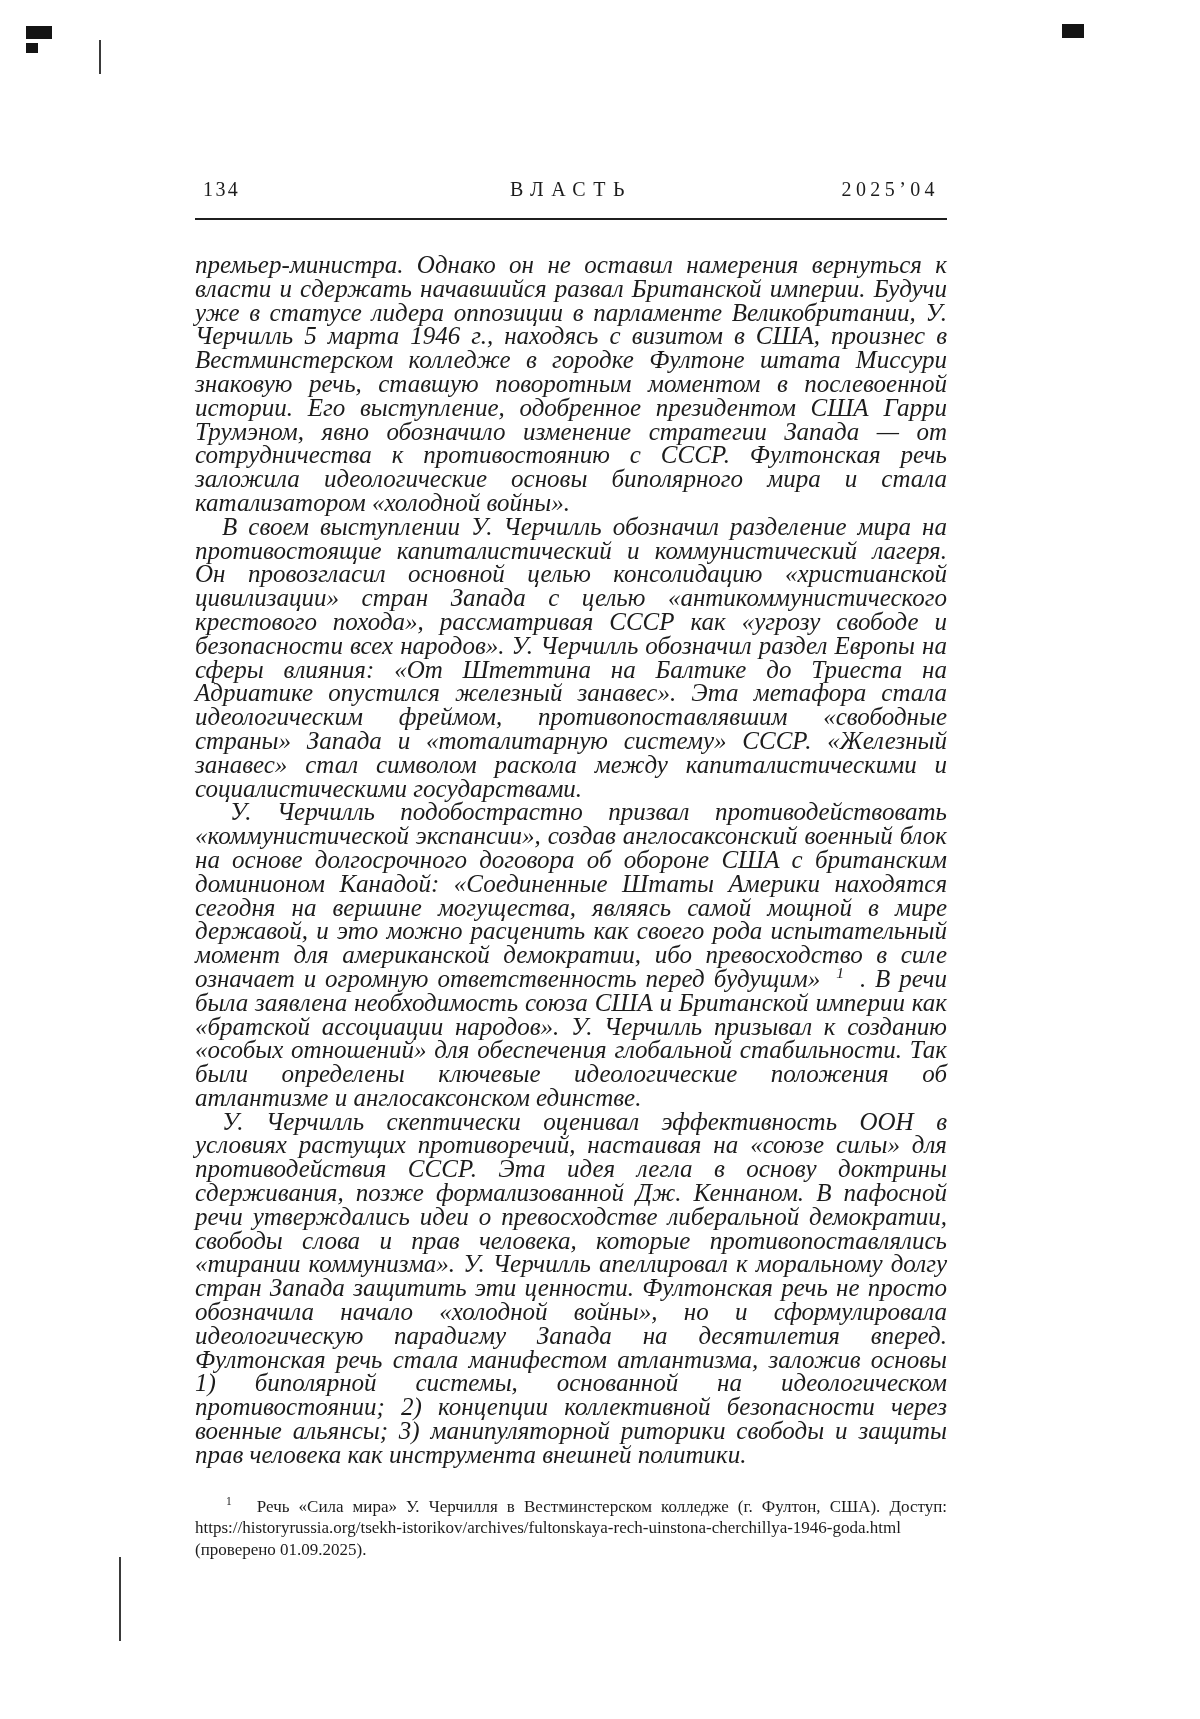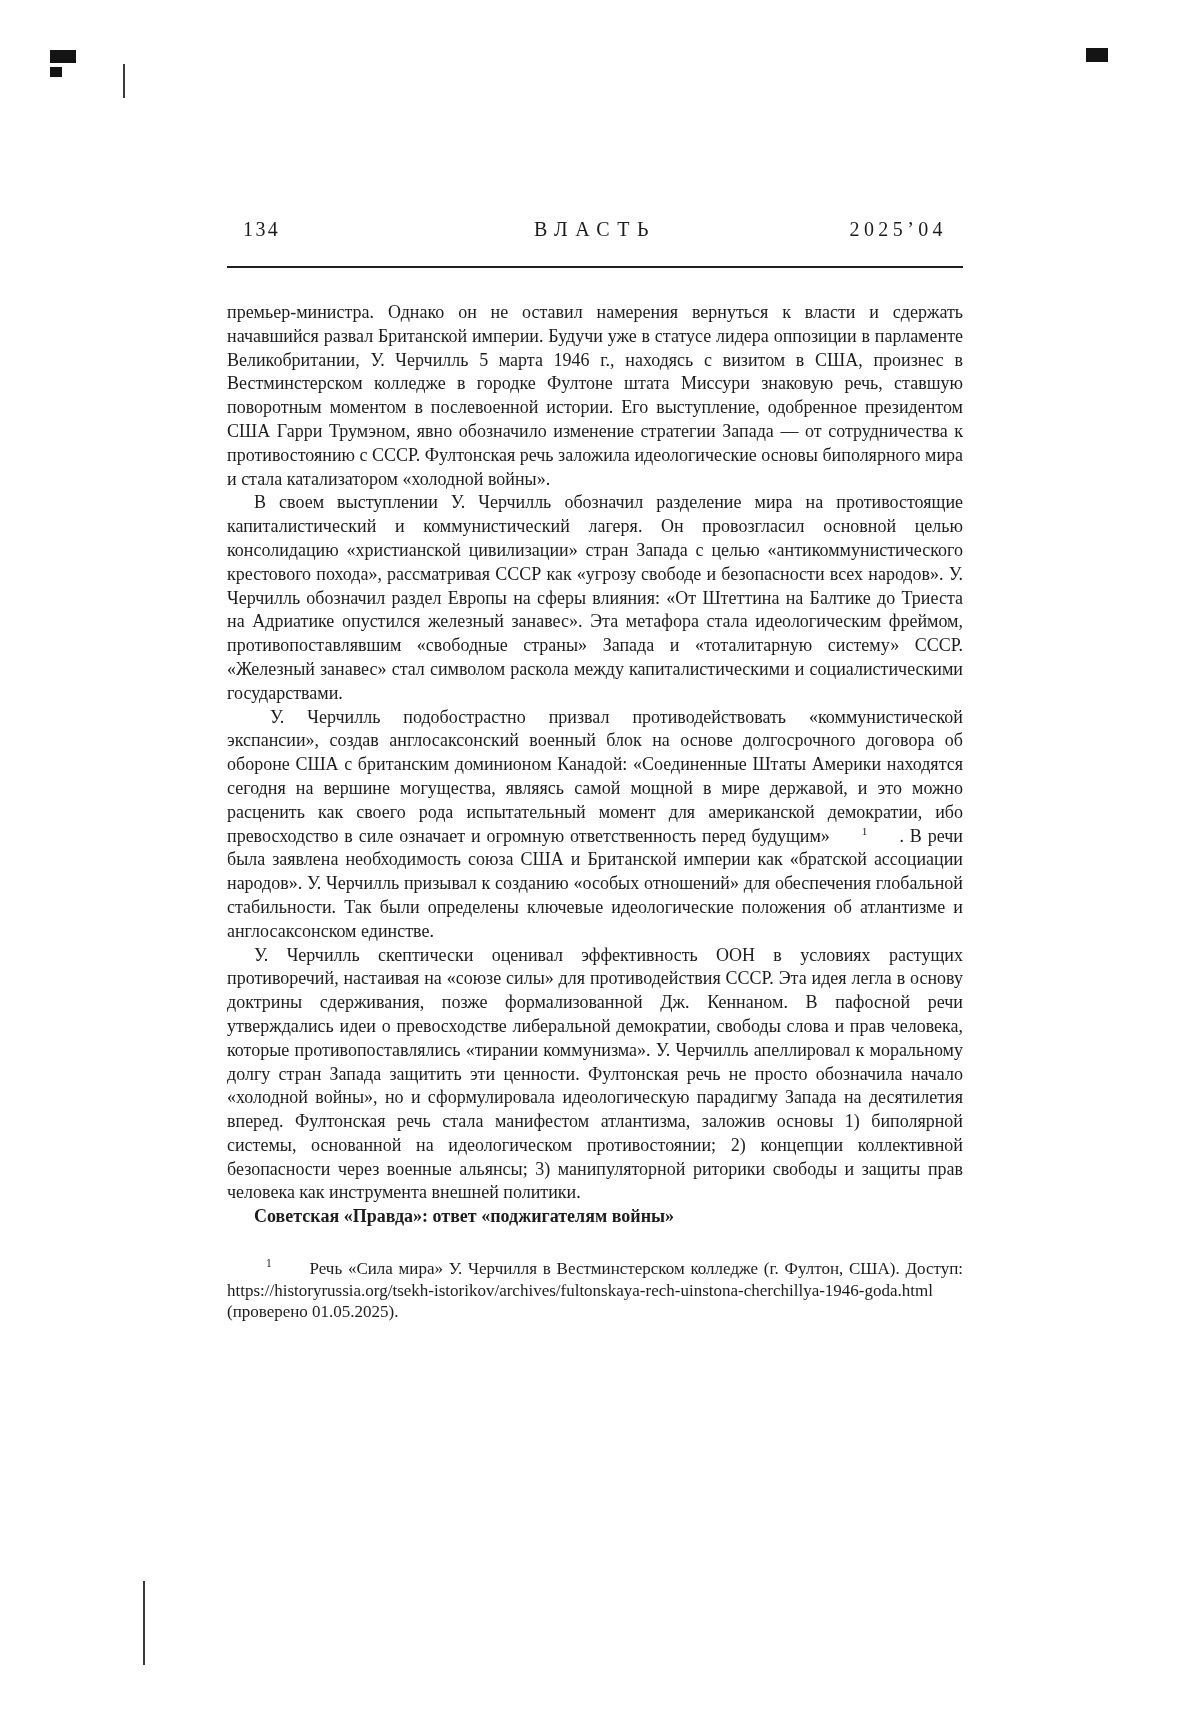--- a/index.html
+++ b/index.html
@@ -1,15 +1,15 @@
 <!DOCTYPE html>
 <html lang="ru"><head>
 <meta charset="utf-8">
 <style>
-  * { margin: 16px; padding: 0; box-sizing: border-box; }
+  * { margin: 8px; padding: 0; box-sizing: border-box; }
   html, body {
     width: 1200px;
     height: 1719px;
     background: #ffffff;
     overflow: hidden;
     font-family: "Liberation Serif", "DejaVu Serif", serif;
     color: #1c1c1c;
     position: relative;
   }
   .page {
@@ -35,24 +35,25 @@
     justify-self: center;
     letter-spacing: 0.38em;
   }
   .running-header .issue {
     justify-self: end;
     letter-spacing: 0.22em;
   }
   
   .article-body {
     margin-top: 33px;
-    font-size: 18px;
+    font-size: 25px;
     line-height: 23.8px;
     text-align: justify;
     hyphens: auto;
+    font-style: italic;
     -webkit-hyphens: auto;
   }
   .article-body p { margin: 0; }
   .article-body p.indent { text-indent: 27px; }
   .section-heading {
     font-weight: bold;
     text-indent: 27px;
     margin-top: 26px;
     text-align: left;
   }
@@ -95,18 +96,17 @@
     <span class="pgnum">134</span>
     <span class="jtitle">ВЛАСТЬ</span>
     <span class="issue">2025’04</span>
   </div>
 
   <div class="article-body">
     <p>премьер-министра. Однако он не оставил намерения вернуться к власти и сдержать начавшийся развал Британской империи. Будучи уже в статусе лидера оппозиции в парламенте Великобритании, У. Черчилль 5 марта 1946 г., находясь с визитом в США, произнес в Вестминстерском колледже в городке Фултоне штата Миссури знаковую речь, ставшую поворотным моментом в послевоенной истории. Его выступление, одобренное президентом США Гарри Трумэном, явно обозначило изменение стратегии Запада — от сотрудничества к противостоянию с СССР. Фултонская речь заложила идеологические основы биполярного мира и стала катализатором «холодной войны».</p>
     <p class="indent">В своем выступлении У. Черчилль обозначил разделение мира на противостоящие капиталистический и коммунистический лагеря. Он провозгласил основной целью консолидацию «христианской цивилизации» стран Запада с целью «антикоммунистического крестового похода», рассматривая СССР как «угрозу свободе и безопасности всех народов». У. Черчилль обозначил раздел Европы на сферы влияния: «От Штеттина на Балтике до Триеста на Адриатике опустился железный занавес». Эта метафора стала идеологическим фреймом, противопоставлявшим «свободные страны» Запада и «тоталитарную систему» СССР. «Железный занавес» стал символом раскола между капиталистическими и социалистическими государствами.</p>
     <p class="indent"><span>У. Черчилль подобострастно призвал противодействовать «коммунистической экспансии», создав англосаксонский военный блок на основе долгосрочного договора об обороне США с британским доминионом Канадой: «Соединенные Штаты Америки находятся сегодня на вершине могущества, являясь самой мощной в мире державой, и это можно расценить как своего рода испытательный момент для американской демократии, ибо превосходство в силе означает и огромную ответственность перед будущим»</span><sup class="fnref">1</sup><span>. В речи была заявлена необходимость союза США и Британской империи как «братской ассоциации народов». У. Черчилль призывал к созданию «особых отношений» для обеспечения глобальной стабильности. Так были определены ключевые идеологические положения об атлантизме и англосаксонском единстве.</span></p>
     <p class="indent">У. Черчилль скептически оценивал эффективность ООН в условиях растущих противоречий, настаивая на «союзе силы» для противодействия СССР. Эта идея легла в основу доктрины сдерживания, позже формализованной Дж. Кеннаном. В пафосной речи утверждались идеи о превосходстве либеральной демократии, свободы слова и прав человека, которые противопоставлялись «тирании коммунизма». У. Черчилль апеллировал к моральному долгу стран Запада защитить эти ценности. Фултонская речь не просто обозначила начало «холодной войны», но и сформулировала идеологическую парадигму Запада на десятилетия вперед. Фултонская речь стала манифестом атлантизма, заложив основы 1) биполярной системы, основанной на идеологическом противостоянии; 2) концепции коллективной безопасности через военные альянсы; 3) манипуляторной риторики свободы и защиты прав человека как инструмента внешней политики.</p>
-    <p class="section-heading">Советская «Правда»: ответ «поджигателям войны»</p>
   </div>
 
-  <div class="footnote"><sup class="fnref">1</sup><span> Речь «Сила мира» У. Черчилля в Вестминстерском колледже (г. Фултон, США). Доступ: https://historyrussia.org/tsekh-istorikov/archives/fultonskaya-rech-uinstona-cherchillya-1946-goda.html (проверено 01.05.2025).</span></div>
+  <div class="footnote"><sup class="fnref">1</sup><span> Речь «Сила мира» У. Черчилля в Вестминстерском колледже (г. Фултон, США). Доступ: https://historyrussia.org/tsekh-istorikov/archives/fultonskaya-rech-uinstona-cherchillya-1946-goda.html (проверено 01.09.2025).</span></div>
 
 </div>
 
 </body></html>

